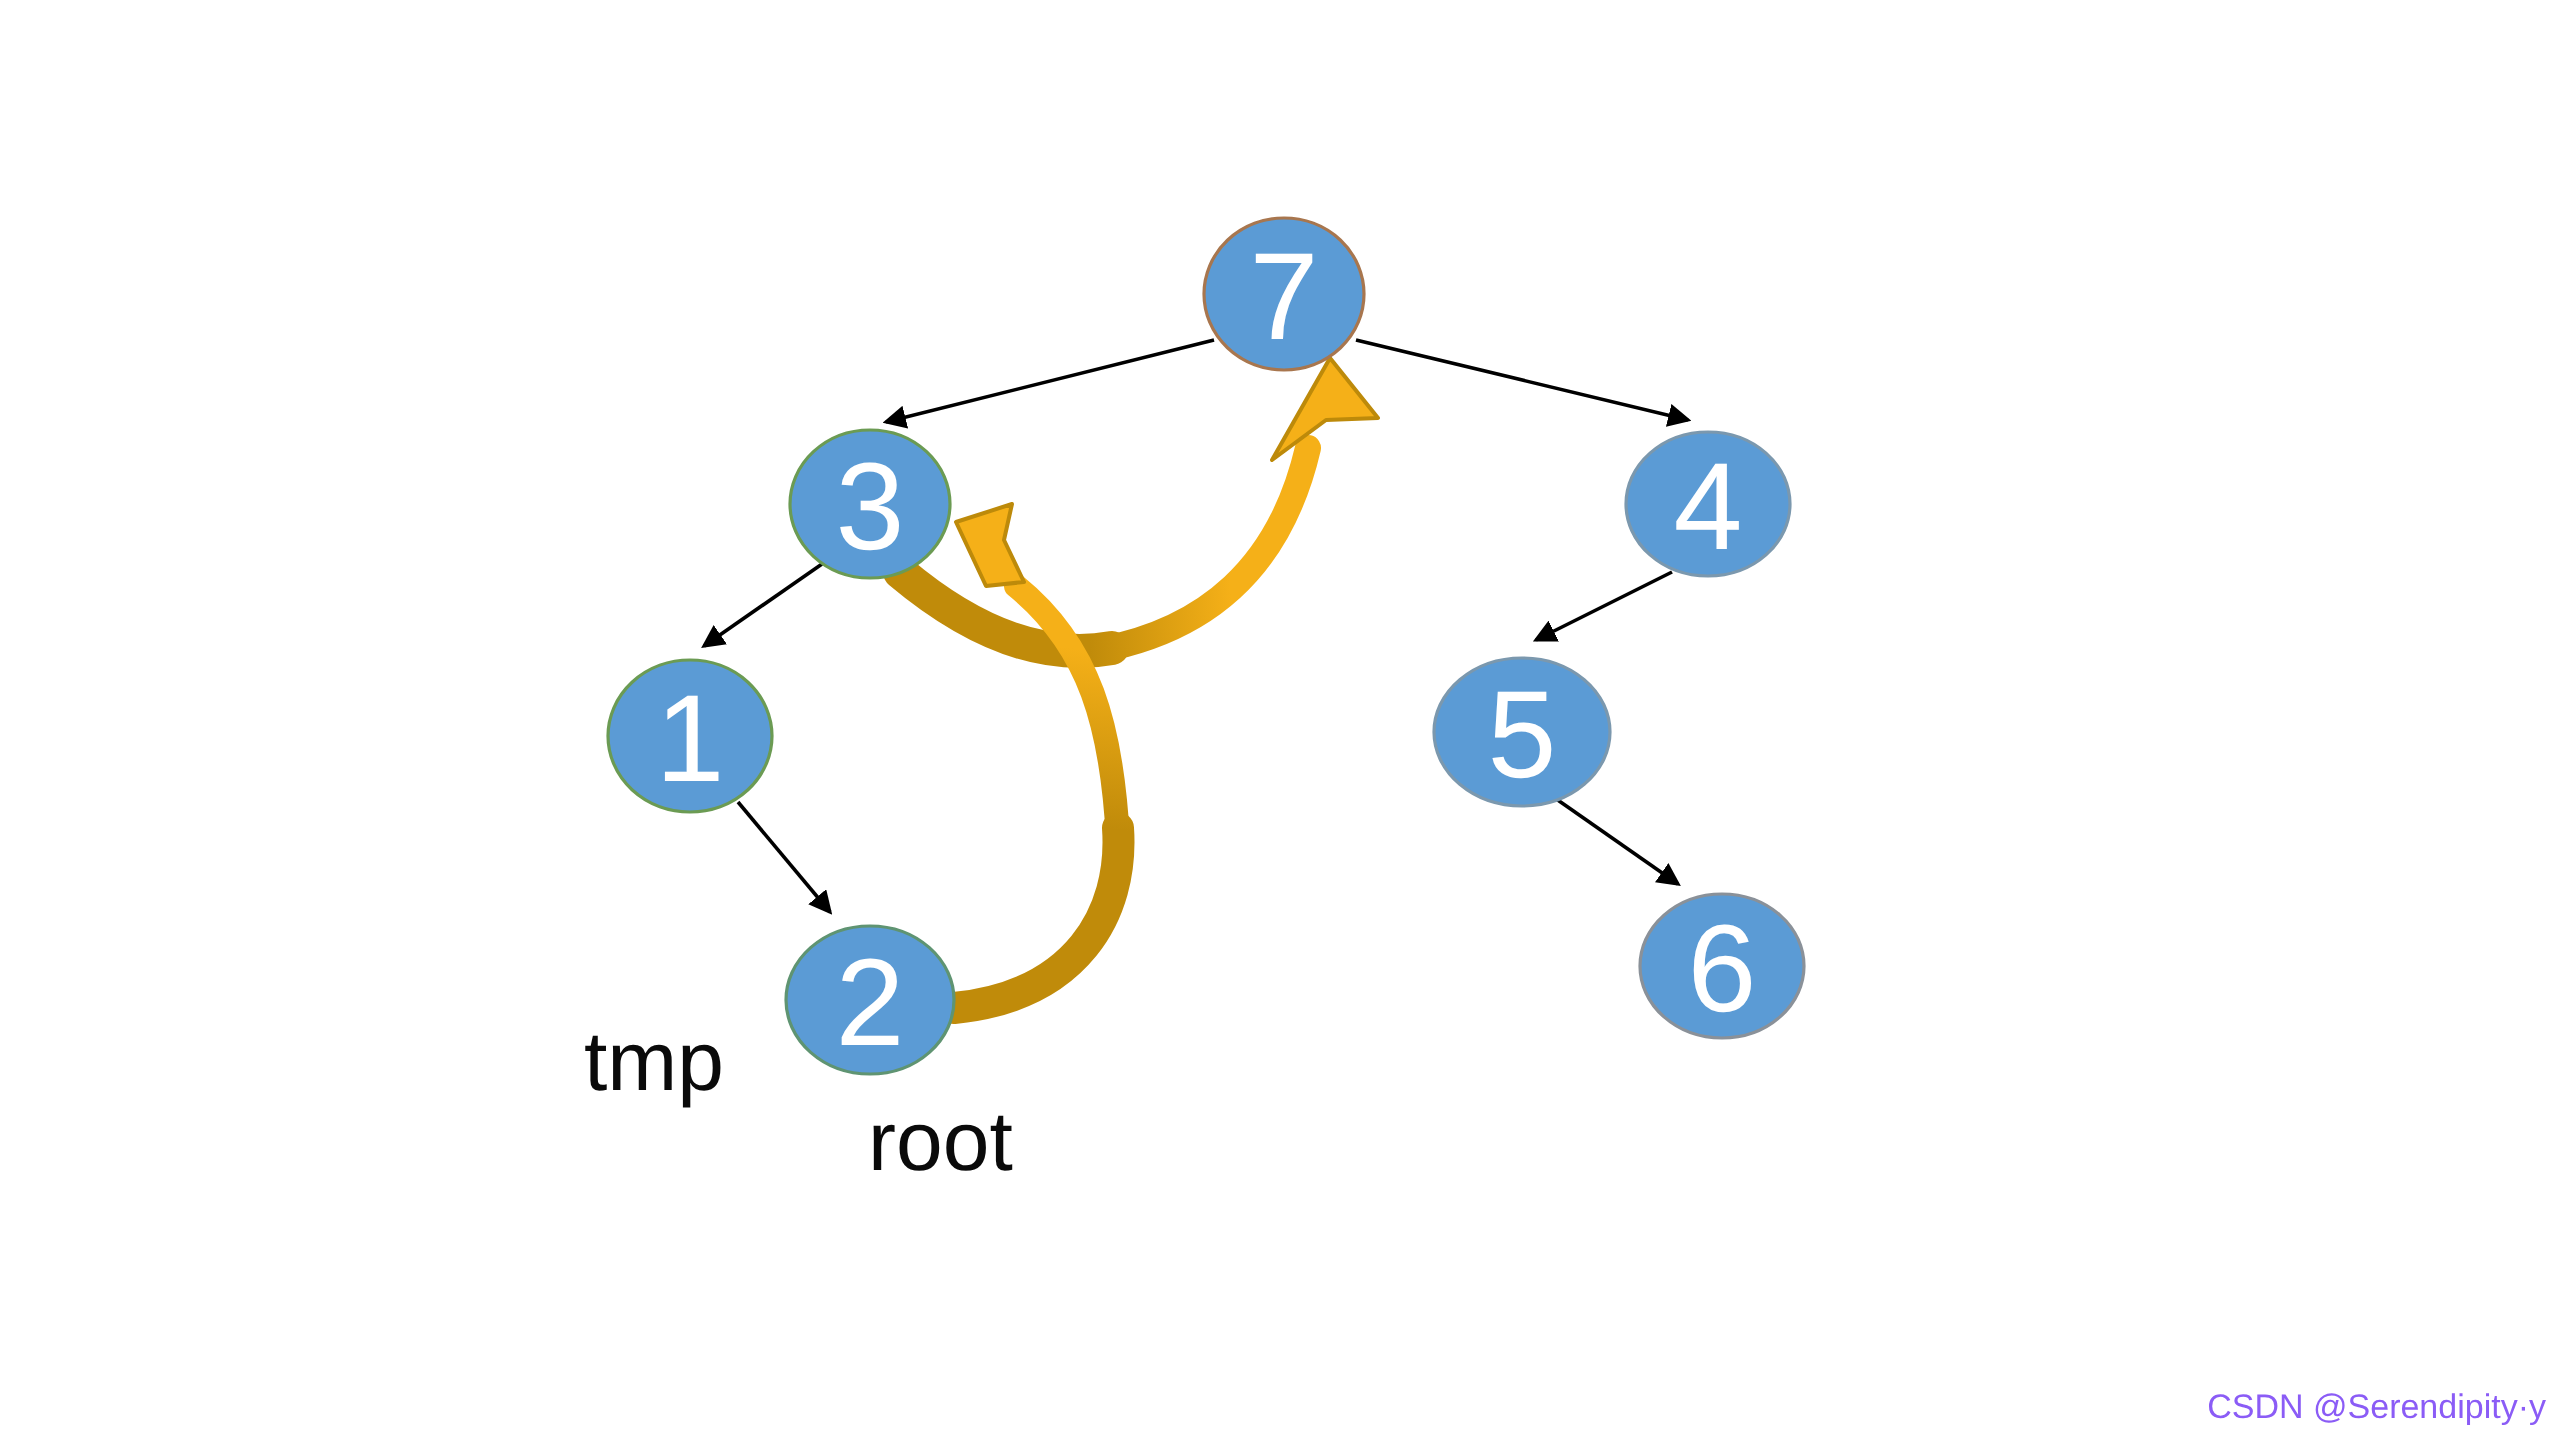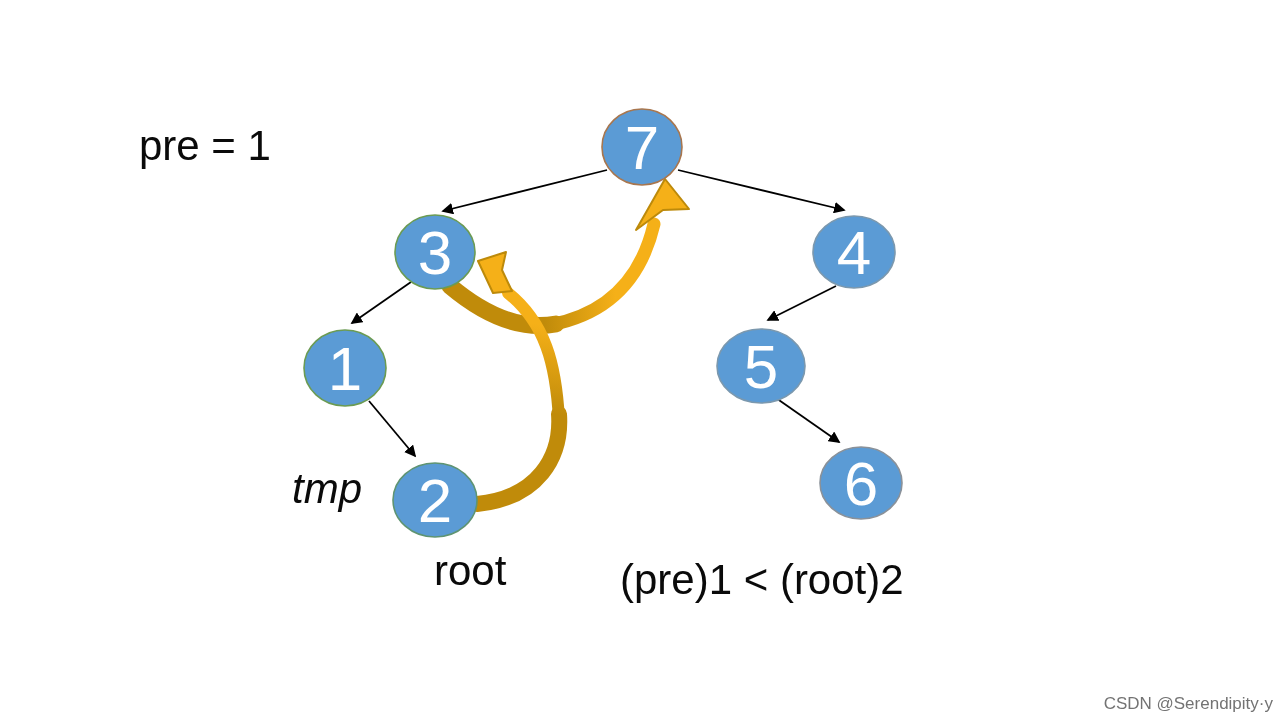--- a/index.html
+++ b/index.html
@@ -13,28 +13,28 @@
   .diagram-svg{position:absolute;left:0;top:0;}
   .lbl{
     position:absolute;
     color:#0a0a0a;
     font-size:42px;
     line-height:1.15;
     white-space:nowrap;
     letter-spacing:0;
   }
   .lbl-pre{left:139px;top:122px;}
-  .lbl-tmp{left:292px;top:465px;font-style:italic;}
+  .lbl-tmp{left:292px;top:507px;}
   .lbl-root{left:402px;top:547px;margin-left:32px;}
   .lbl-cmp{left:620px;top:556px;}
   .watermark{
     position:absolute;
     right:7px;bottom:6px;
     font-size:17px;
-    color:#737373;
+    color:#8b5cf6;
     text-shadow:1px 1px 0 rgba(255,255,255,.95);
     white-space:nowrap;
   }
 </style>
 </head>
 <body>
 
 <div class="slide">
 
   <svg id="diagram" class="diagram-svg" width="1280" height="720" viewBox="0 0 1280 720">
@@ -98,20 +98,18 @@
           <ellipse cx="435" cy="500" rx="42" ry="37" fill="#5b9bd5" stroke="#5f9472" stroke-width="1.6"></ellipse>
           <text x="435" y="500" dy="0.36em" text-anchor="middle" fill="#ffffff" font-size="62" font-family="&quot;Liberation Sans&quot;,&quot;DejaVu Sans&quot;,sans-serif">2</text>
         </g>
         <g>
           <ellipse cx="861" cy="483" rx="41" ry="36" fill="#5b9bd5" stroke="#8a9199" stroke-width="1.6"></ellipse>
           <text x="861" y="483" dy="0.36em" text-anchor="middle" fill="#ffffff" font-size="62" font-family="&quot;Liberation Sans&quot;,&quot;DejaVu Sans&quot;,sans-serif">6</text>
         </g>
       </g>
     </svg>
 
-  <div class="lbl lbl-pre">pre = 1</div>
   <div class="lbl lbl-tmp">tmp</div>
   <div class="lbl lbl-root">root</div>
-  <div class="lbl lbl-cmp">(pre)1 &lt; (root)2</div>
 
   <div class="watermark">CSDN @Serendipity·y</div>
 
 </div>
 
 </body></html>

